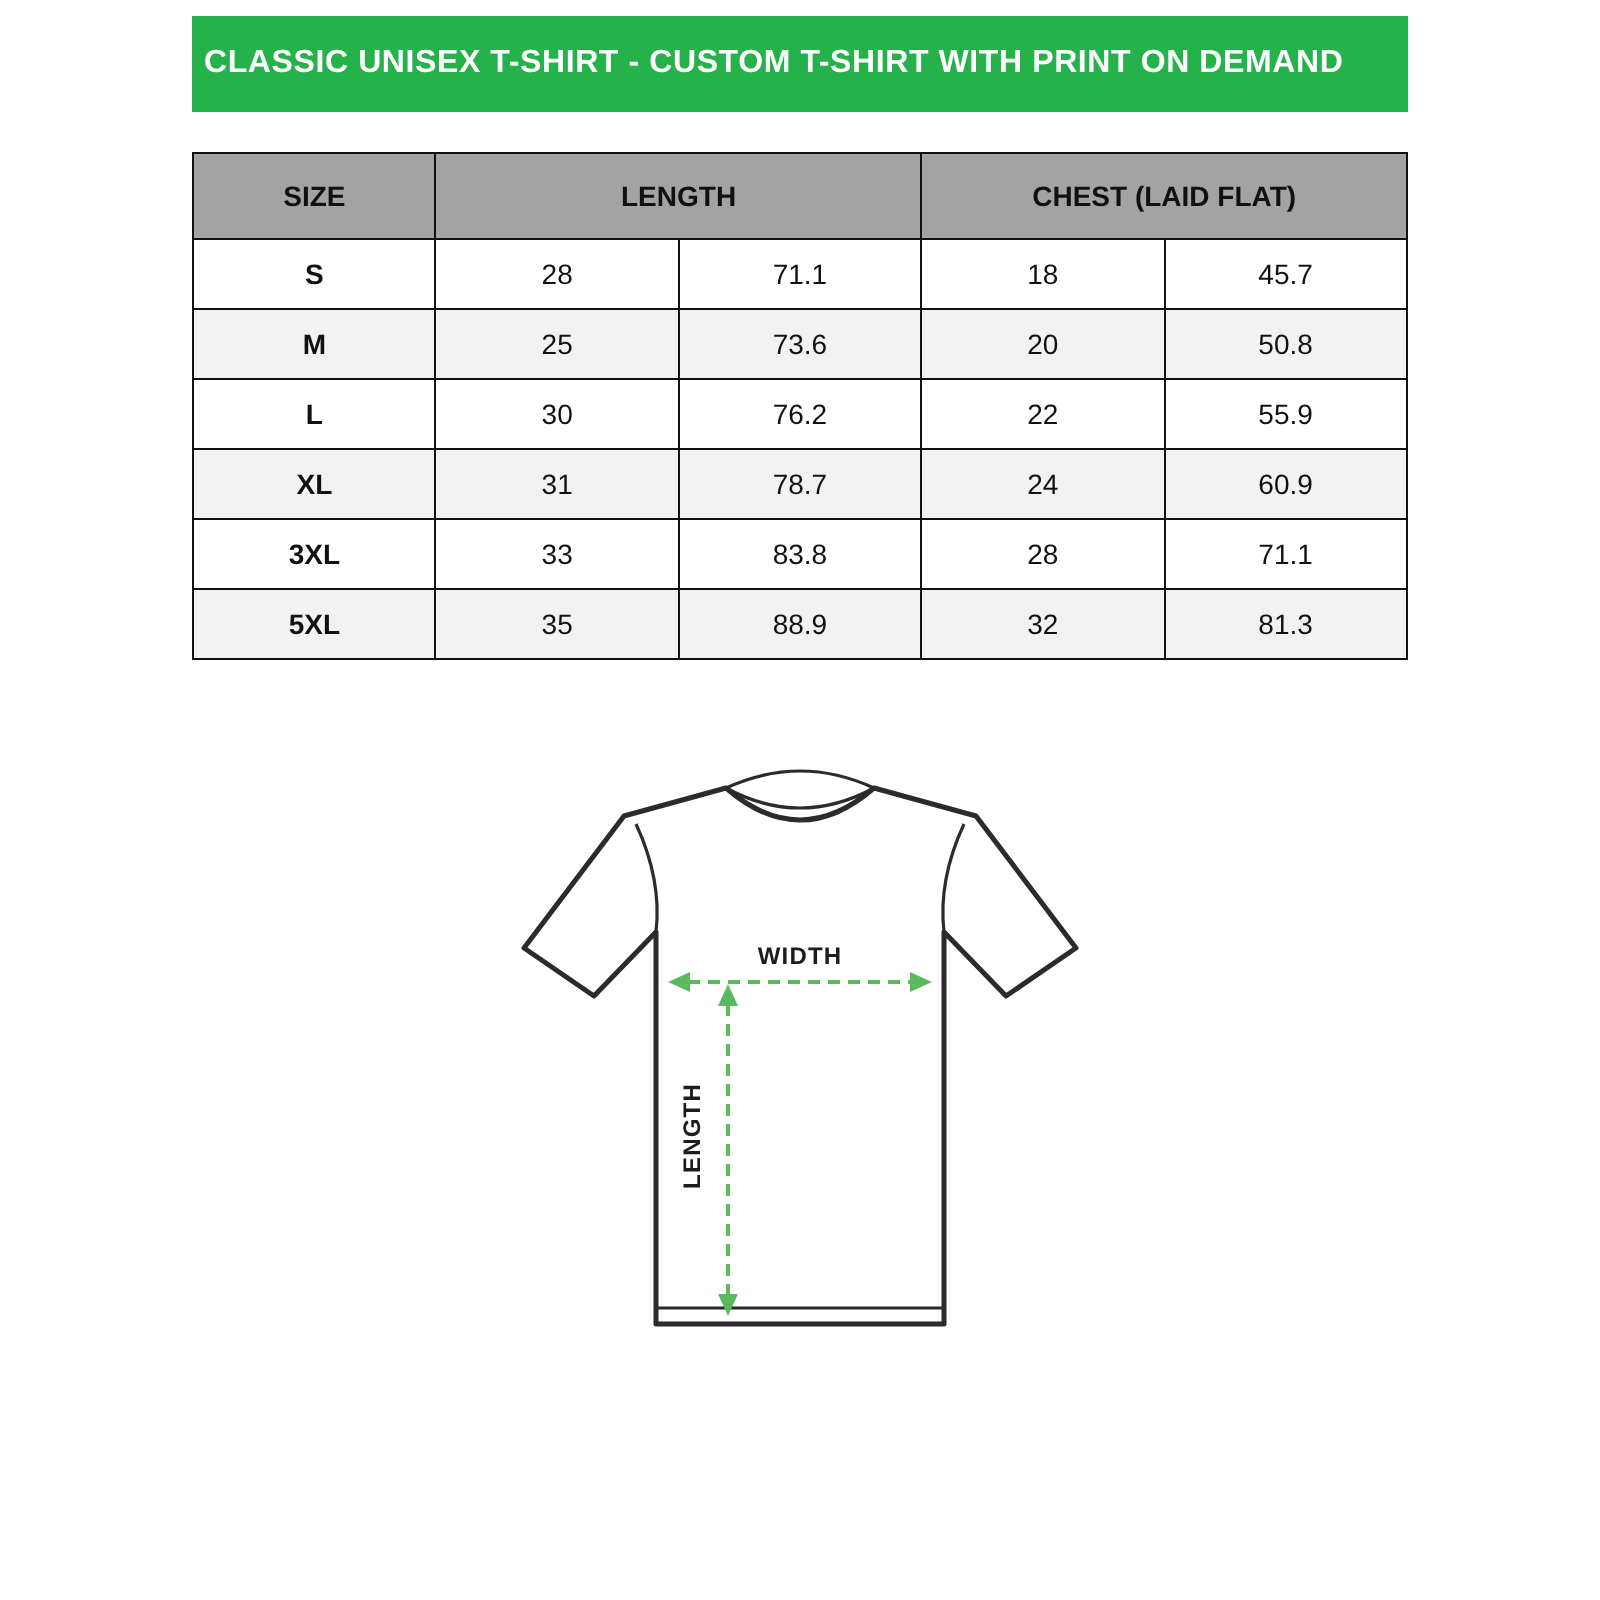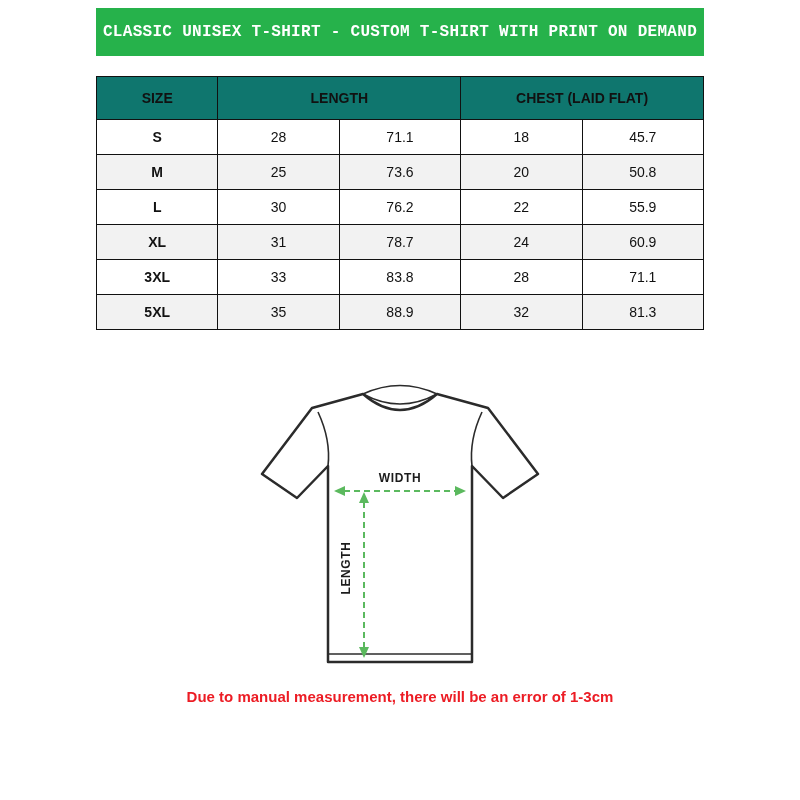--- a/index.html
+++ b/index.html
@@ -11,23 +11,21 @@
   }
   .page {
     width: 800px; height: 800px;
     padding: 8px 96px 0 96px;
     display: flex; flex-direction: column; align-items: center;
   }
   .banner {
     width: 100%;
     background: #26b24b;
     color: #ffffff;
-    text-align: center;
     padding: 15px 6px;
-    font-family: Liberation Mono, monospace;
   }
   .banner h1 {
     font-size: 16px;
     font-weight: bold;
     letter-spacing: 0.3px;
     white-space: nowrap;
   }
   .size-table {
     width: 100%;
     border-collapse: collapse;
@@ -36,21 +34,21 @@
   }
   .size-table th, .size-table td {
     border: 1px solid #111111;
     text-align: center;
     vertical-align: middle;
     font-size: 14px;
     color: #111111;
     padding: 9px 4px;
   }
   .size-table th {
-    background: #0f766e;
+    background: #a3a3a3;
     font-weight: bold;
     padding: 13px 4px;
     font-size: 14px;
   }
   .size-table tbody tr:nth-child(even) { background: #f2f2f2; }
   .size-table tbody tr:nth-child(odd) { background: #ffffff; }
   .size-table td.size-cell { font-weight: bold; }
   .diagram { margin-top: 42px; line-height: 0; }
   .note {
     margin-top: 16px;
@@ -169,15 +167,14 @@
 
       <g>
         <line class="arrow-line" x1="114" y1="130" x2="114" y2="276"></line>
         <polygon class="arrow-head" points="114,120 109,131 119,131"></polygon>
         <polygon class="arrow-head" points="114,286 109,275 119,275"></polygon>
         <text class="arrow-label" x="100" y="196" text-anchor="middle" transform="rotate(-90 100 196)">LENGTH</text>
       </g>
     </svg>
   </div>
 
-  <footer class="note">Due to manual measurement, there will be an error of 1-3cm</footer>
 
 </div>
 
 </body></html>

